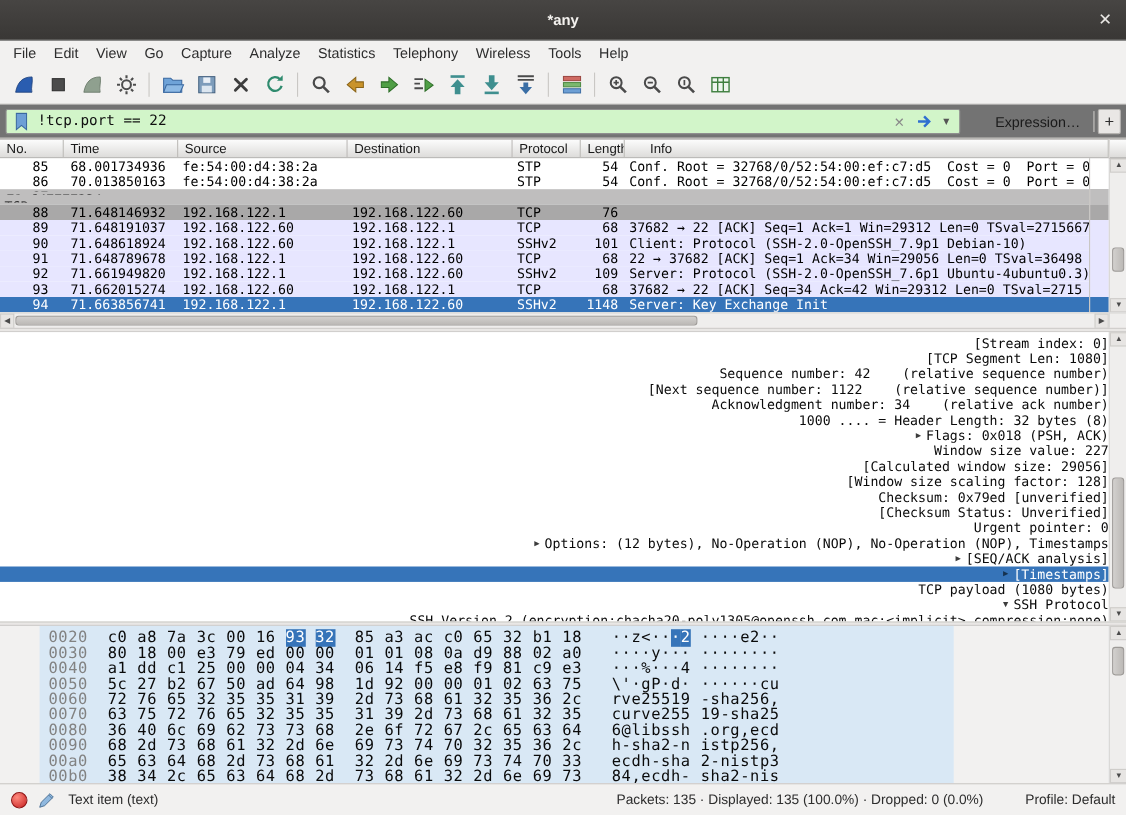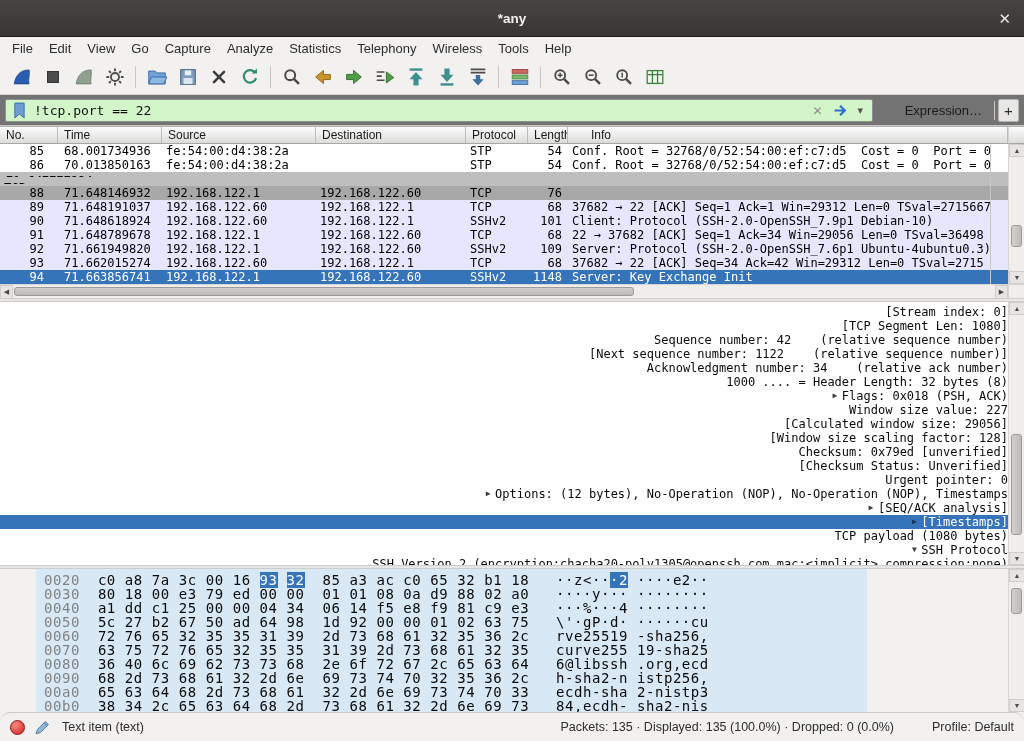--- a/index.html
+++ b/index.html
@@ -117,21 +117,21 @@
   #hex-rows { padding-top:4px; }
   .hex-row { height:14px; line-height:14px; padding-left:8px; white-space:pre;
     font-family:"DejaVu Sans Mono","Liberation Mono",monospace; font-size:14px;
     letter-spacing:0.55px; color:#0a0a0a; }
   .hex-offset { color:#828282; }
   .hl { background:#3674b9; color:#ffffff; }
 
   
   #statusbar { position:absolute; left:0; top:712px; width:1024px; height:29px;
     background:#f2f1f0; border-top:1px solid #cbc9c6; display:flex; align-items:center;
-    padding:0 10px; font-size:12.5px; color:#2d2d2d;border-radius:10px; }
+    padding:0 10px; font-size:12.5px; color:#2d2d2d; }
   #expert { width:15px; height:15px; border-radius:50%;
     background:radial-gradient(circle at 35% 30%,#ff8a7e,#c62020); border:1px solid #8e1414; }
   #comment-icon { display:flex; margin-left:9px; }
   #ctx-label { margin-left:11px; white-space:nowrap; }
   .flex-sp { flex:1; }
   #packets-label { margin-right:38px; white-space:nowrap; }
   #profile-label { white-space:nowrap; }
 </style>
 </head>
 <body>

